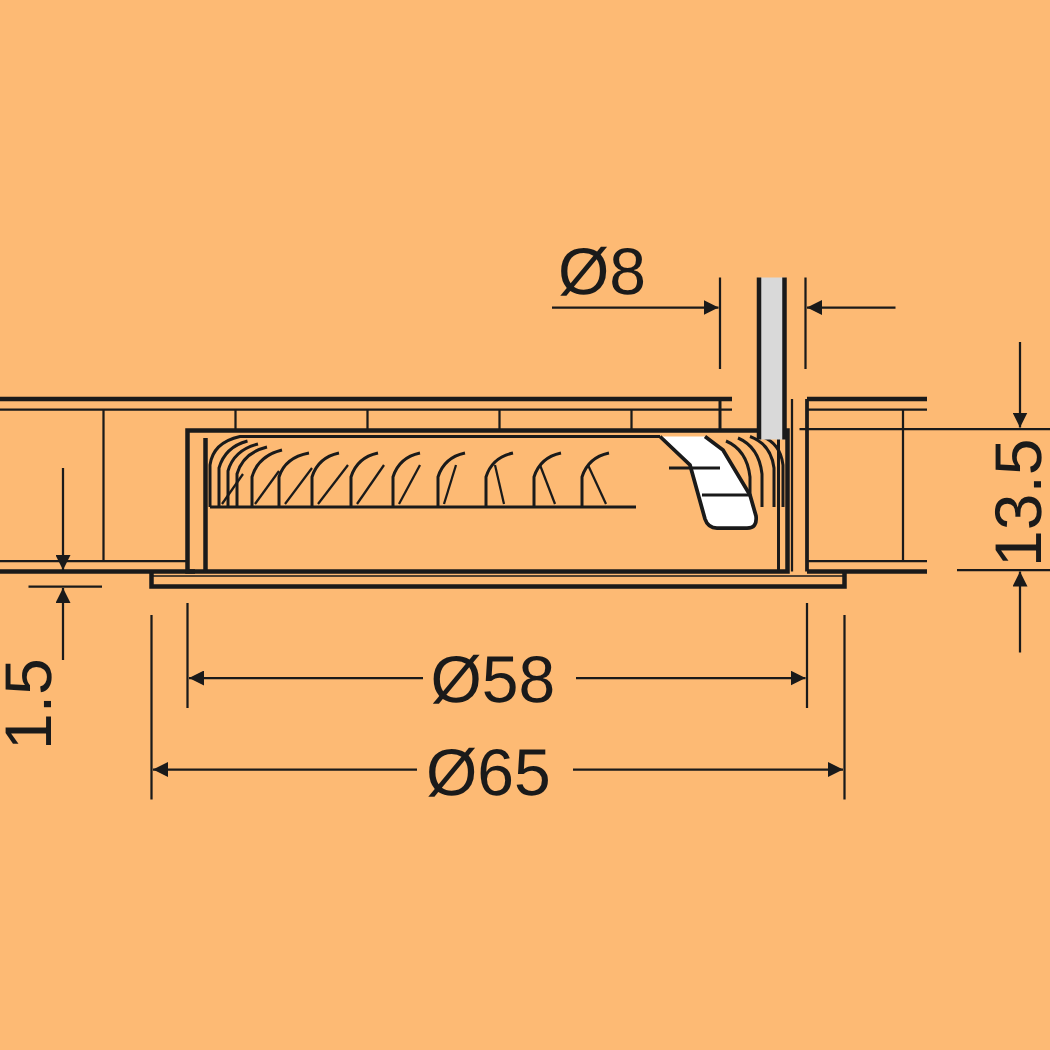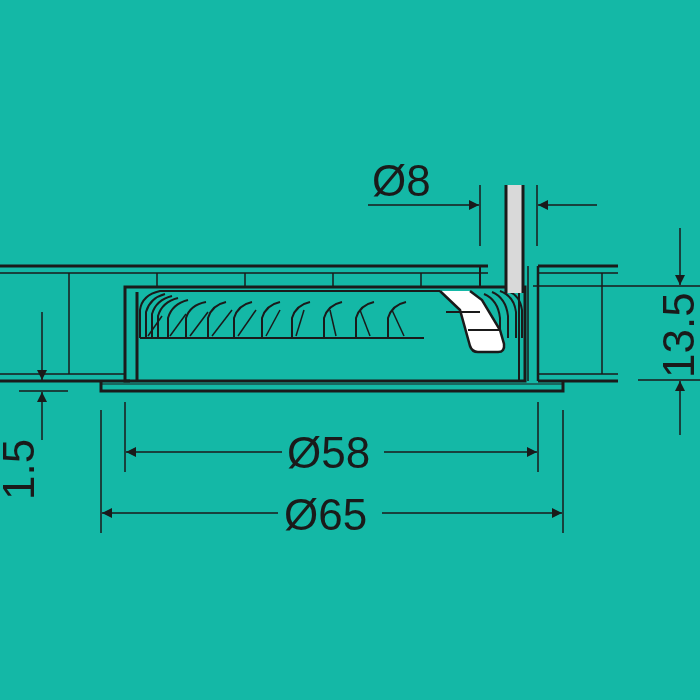--- a/index.html
+++ b/index.html
@@ -1,16 +1,16 @@
 <!DOCTYPE html>
 <html><head>
 <meta charset="utf-8">
 <style>
   html, body { margin: 0; padding: 0; background: #ffffff; }
-  #canvas { position: relative; width: 700px; height: 700px; overflow: hidden; background: #14b8a6; }
+  #canvas { position: relative; width: 700px; height: 700px; overflow: hidden; background: #fdba74; }
   svg { position: absolute; left: 0; top: 0; }
   .dim-text { font-family: "Liberation Sans", sans-serif; font-size: 44px; fill: #1a1a1a; }
 </style>
 </head>
 <body>
 
 <div id="canvas">
 <svg width="700" height="700" viewBox="0 0 700 700">
   <defs>
     <marker id="arr" viewBox="0 0 10 10" refX="10" refY="5" markerWidth="10" markerHeight="10" orient="auto-start-reverse" markerUnits="userSpaceOnUse">

